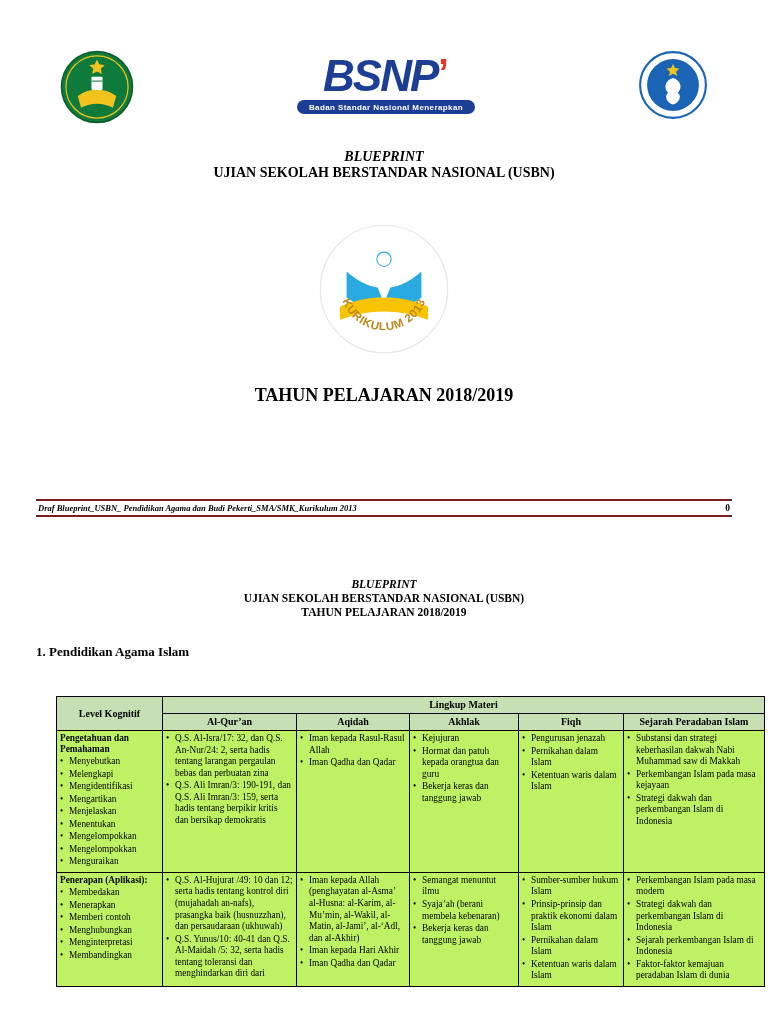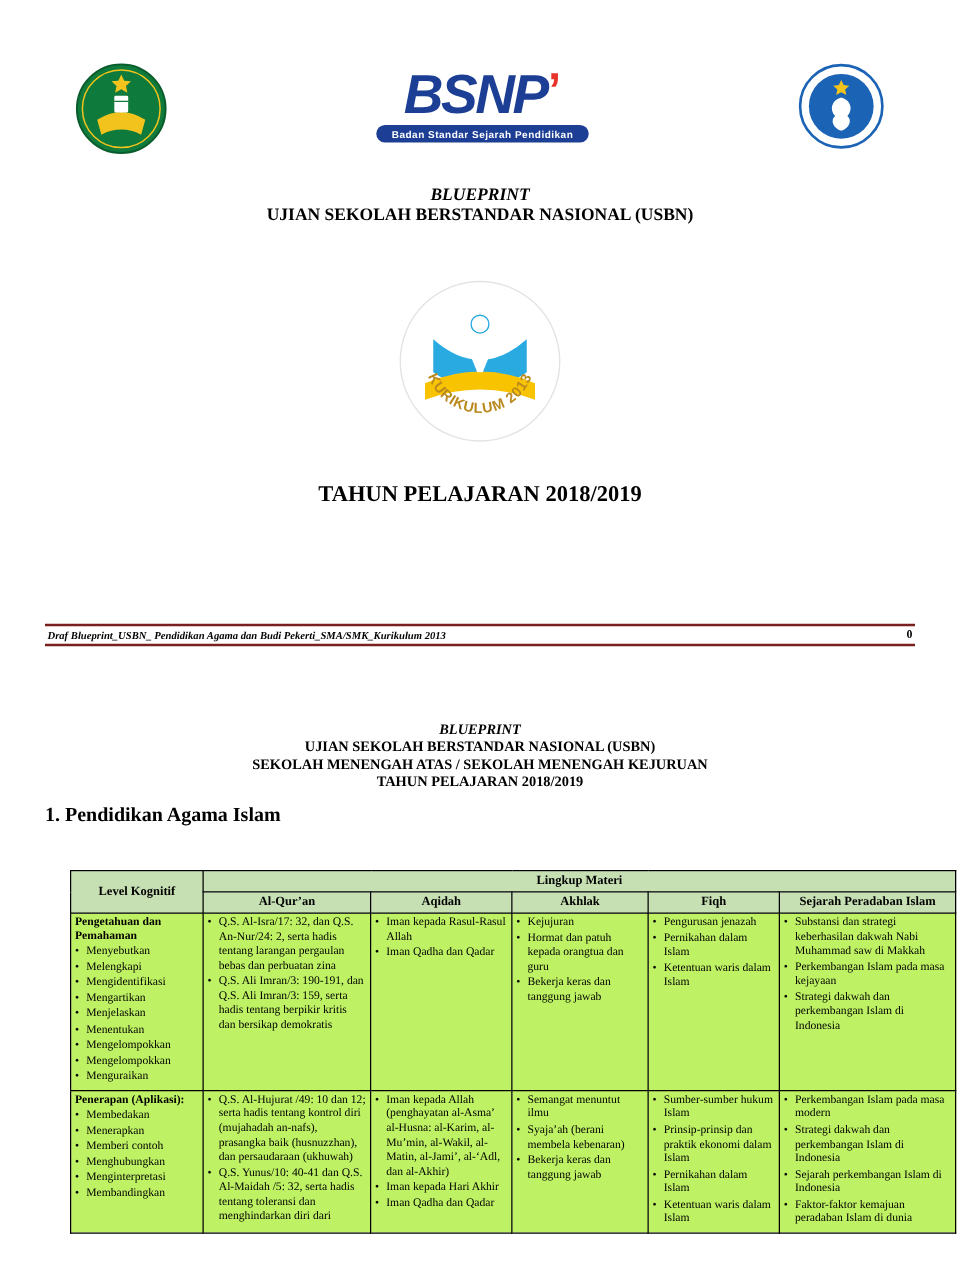--- a/index.html
+++ b/index.html
@@ -47,21 +47,21 @@
     border-top:2px solid var(--rule-maroon, #7a1f1f);
     border-bottom:2px solid var(--rule-maroon, #7a1f1f);
     display:flex; justify-content:space-between; align-items:center;
     padding:2px 2px;
   }
   .footer-left { font-size:8.5px; font-style:italic; font-weight:bold; }
   .footer-right { font-size:9.5px; font-weight:bold; }
 
   
   .p2-title { top:577px; left:0; right:0; text-align:center; font-weight:bold; font-size:11.5px; line-height:14px; }
-  .section-title { top:644px; left:36px; font-weight:bold; font-size:16px; }
+  .section-title { top:644px; left:36px; font-weight:bold; font-size:13px; }
 
   .table-wrap { top:696px; left:36px; width:708px;padding-left:20px; }
   table { border-collapse:collapse; width:100%; table-layout:fixed; }
   th, td { border:1px solid #000; vertical-align:top; }
   thead th {
     background:var(--header-green, #c6e0b4);
     text-align:center; vertical-align:middle;
     font-size:10px; font-weight:bold; padding:2px 2px; line-height:1.2;
   }
   tbody td { font-size:9.3px; padding:2px 3px 3px 3px; background:#bef264; }
@@ -84,21 +84,21 @@
       <rect x="42.5" y="36" width="15" height="18" rx="1.5" fill="#ffffff"></rect>
       <line x1="42.5" y1="42" x2="57.5" y2="42" stroke="var(--kemenag-green, #0e7a3c)" stroke-width="1.4"></line>
     </svg>
   </div>
 
   <div class="bsnp">
     <div class="bsnp-word">
       <span class="bsnp-text">BSNP</span>
       <span class="bsnp-apostrophe">’</span>
     </div>
-    <div class="bsnp-bar">Badan Standar Sejarah Pendidikan</div>
+    <div class="bsnp-bar">Badan Standar Nasional Menerapkan</div>
   </div>
 
   <div class="logo-box">
     <svg width="70" height="70" viewBox="0 0 100 100">
       <circle cx="50" cy="50" r="47" fill="#ffffff" stroke="var(--dikbud-blue, #1b63b5)" stroke-width="3"></circle>
       <circle cx="50" cy="50" r="37" fill="var(--dikbud-blue, #1b63b5)"></circle>
       <path d="M50 20 l2.8 5.8 6.4 .7 -4.7 4.4 1.3 6.3 -5.8 -3.1 -5.8 3.1 1.3 -6.3 -4.7 -4.4 6.4 -.7 z" fill="var(--emblem-gold, #f2c31c)"></path>
       <path d="M50 40 c11 3 14 14 7 21 c6 5 2 14 -7 17 c-9 -3 -13 -12 -7 -17 c-7 -7 -4 -18 7 -21 z" fill="#ffffff"></path>
     </svg>
   </div>
@@ -130,21 +130,20 @@
 </div>
 
 <div class="abs footer">
   <span class="footer-left">Draf Blueprint_USBN_ Pendidikan Agama dan Budi Pekerti_SMA/SMK_Kurikulum 2013</span>
   <span class="footer-right">0</span>
 </div>
 
 <div class="abs p2-title">
   <div class="italic">BLUEPRINT</div>
   <div>UJIAN SEKOLAH BERSTANDAR NASIONAL (USBN)</div>
-  <div>SEKOLAH MENENGAH ATAS / SEKOLAH MENENGAH KEJURUAN</div>
   <div>TAHUN PELAJARAN 2018/2019</div>
 </div>
 
 <div class="abs section-title">1. Pendidikan Agama Islam</div>
 
 <div class="abs table-wrap">
   <table>
     <colgroup>
       <col style="width:106px">
       <col style="width:134px">

